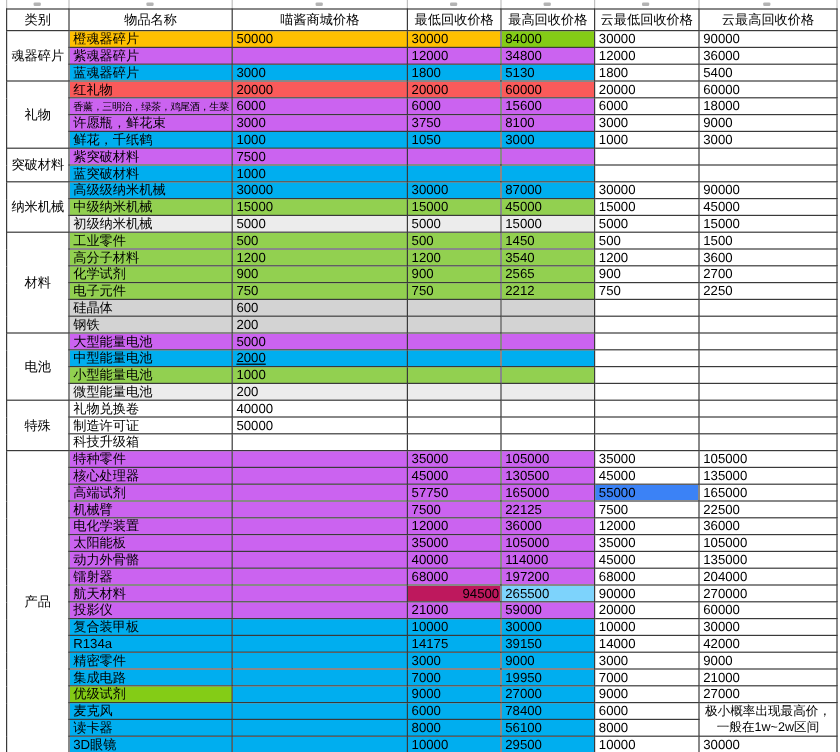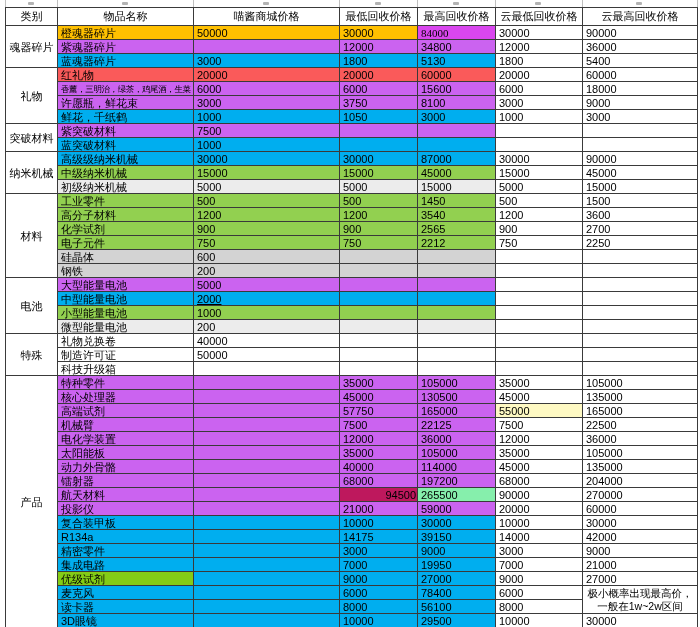--- a/index.html
+++ b/index.html
@@ -74,21 +74,21 @@
         <th>云最低回收价格</th>
         <th>云最高回收价格</th>
       </tr>
     </thead>
     <tbody>
         <tr>
           <td class="cat" rowspan="3" style="background: rgb(255, 255, 255);">魂器碎片</td>
           <td style="background: rgb(255, 192, 0);">橙魂器碎片</td>
           <td style="background: rgb(255, 192, 0);">50000</td>
           <td style="background: rgb(255, 192, 0);">30000</td>
-          <td style="background: #d946ef; font-family: Liberation Serif, serif;">84000</td>
+          <td style="background: #84cc16;">84000</td>
           <td style="background: rgb(255, 255, 255);">30000</td>
           <td style="background: rgb(255, 255, 255);">90000</td>
         </tr>
         <tr>
           <td style="background: rgb(203, 99, 240);">紫魂器碎片</td>
           <td style="background: rgb(203, 99, 240);"></td>
           <td style="background: rgb(203, 99, 240);">12000</td>
           <td style="background: rgb(203, 99, 240);">34800</td>
           <td style="background: rgb(255, 255, 255);">12000</td>
           <td style="background: rgb(255, 255, 255);">36000</td>
@@ -298,21 +298,21 @@
           <td style="background: rgb(203, 99, 240);">45000</td>
           <td style="background: rgb(203, 99, 240);">130500</td>
           <td style="background: rgb(255, 255, 255);">45000</td>
           <td style="background: rgb(255, 255, 255);">135000</td>
         </tr>
         <tr>
           <td style="background: rgb(203, 99, 240);">高端试剂</td>
           <td style="background: rgb(203, 99, 240);"></td>
           <td style="background: rgb(203, 99, 240);">57750</td>
           <td style="background: rgb(203, 99, 240);">165000</td>
-          <td style="background: #fef9c3;">55000</td>
+          <td style="background: #3b82f6;">55000</td>
           <td style="background: rgb(255, 255, 255);">165000</td>
         </tr>
         <tr>
           <td style="background: rgb(203, 99, 240);">机械臂</td>
           <td style="background: rgb(203, 99, 240);"></td>
           <td style="background: rgb(203, 99, 240);">7500</td>
           <td style="background: rgb(203, 99, 240);">22125</td>
           <td style="background: rgb(255, 255, 255);">7500</td>
           <td style="background: rgb(255, 255, 255);">22500</td>
         </tr>
@@ -345,21 +345,21 @@
           <td style="background: rgb(203, 99, 240);"></td>
           <td style="background: rgb(203, 99, 240);">68000</td>
           <td style="background: rgb(203, 99, 240);">197200</td>
           <td style="background: rgb(255, 255, 255);">68000</td>
           <td style="background: rgb(255, 255, 255);">204000</td>
         </tr>
         <tr>
           <td style="background: rgb(203, 99, 240);">航天材料</td>
           <td style="background: rgb(203, 99, 240);"></td>
           <td style="background: #be185d; text-align: right;">94500</td>
-          <td style="background: #86efac;">265500</td>
+          <td style="background: #7dd3fc;">265500</td>
           <td style="background: rgb(255, 255, 255);">90000</td>
           <td style="background: rgb(255, 255, 255);">270000</td>
         </tr>
         <tr>
           <td style="background: rgb(203, 99, 240);">投影仪</td>
           <td style="background: rgb(203, 99, 240);"></td>
           <td style="background: rgb(203, 99, 240);">21000</td>
           <td style="background: rgb(203, 99, 240);">59000</td>
           <td style="background: rgb(255, 255, 255);">20000</td>
           <td style="background: rgb(255, 255, 255);">60000</td>

